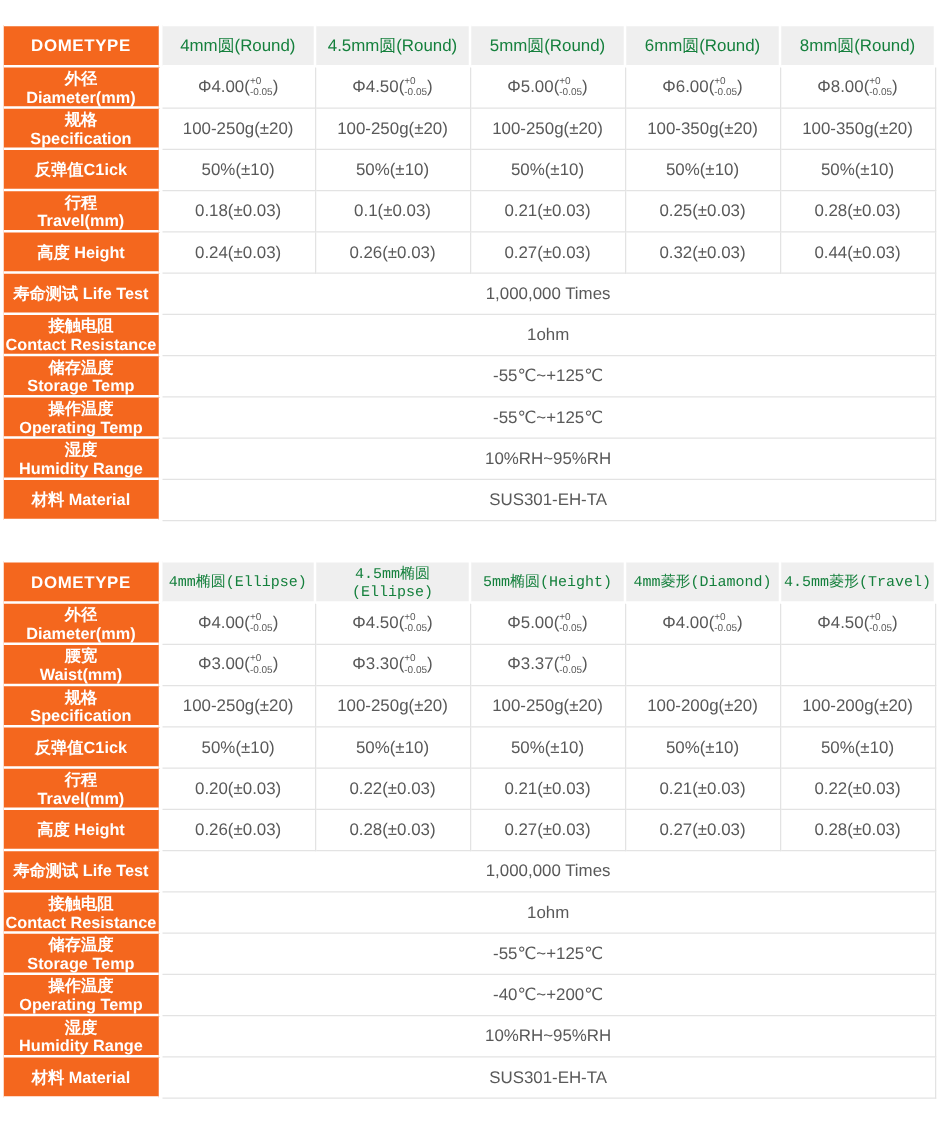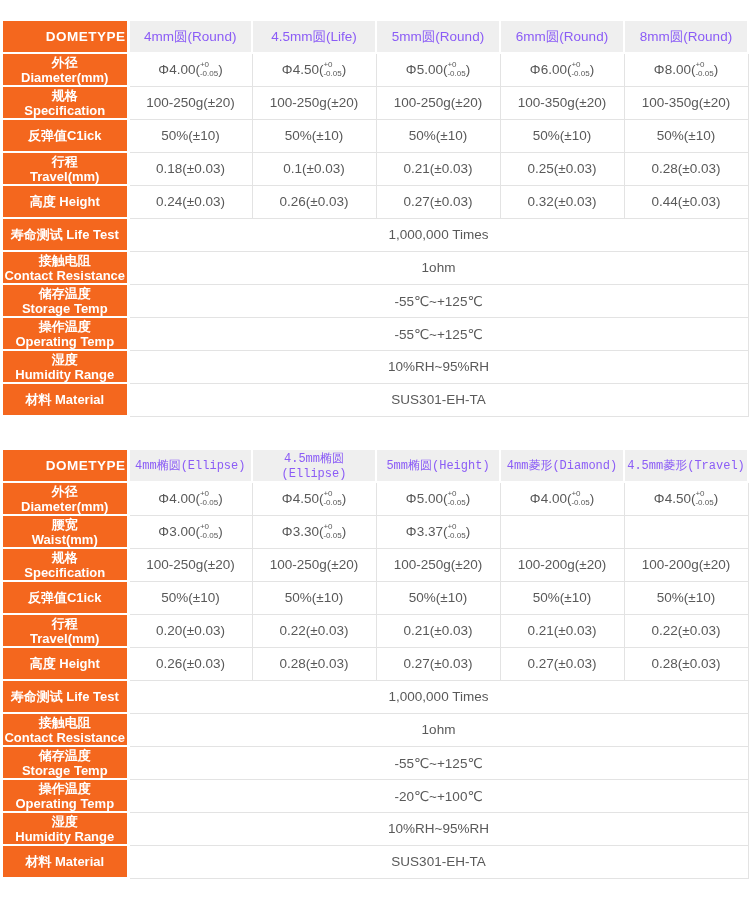--- a/index.html
+++ b/index.html
@@ -26,24 +26,24 @@
     background:var(--accent);
     color:var(--labeltext);
     font-size:13px;font-weight:bold;
     height:31px;
     border-bottom:2px solid #ffffff;
     border-right:3px solid #ffffff;
     border-top:2px solid #ffffff;
     padding:0 1px;
   }
   th.lbl .lbl-line{line-height:15px;}
-  th.corner{font-weight:bold;font-size:13.5px;letter-spacing:0.5px;text-align:right;}
+  th.corner{font-weight:bold;font-size:13.5px;letter-spacing:0.5px;}
   td.colhead{
     background:var(--headbg);
-    color:#8b5cf6;
+    color:#15803d;
     font-size:13.5px;
     height:31px;
     border:2px solid #ffffff;
   }
   #table2 td.colhead{font-size:12px;font-family:Liberation Mono, monospace;}
   td.data{
     background:#ffffff;
     color:var(--datatext);
     font-size:13.5px;
     height:31px;
@@ -66,21 +66,21 @@
       <col style="width:124px">
         <col style="width:124px">
         <col style="width:124px">
         <col style="width:124px">
         <col style="width:124px">
     </colgroup>
     <tbody id="t1body">
         <tr class="hdr-row">
           <th class="lbl corner">DOMETYPE</th>
           <td class="colhead">4mm圆(Round)</td>
-          <td class="colhead">4.5mm圆(Life)</td>
+          <td class="colhead">4.5mm圆(Round)</td>
           <td class="colhead">5mm圆(Round)</td>
           <td class="colhead">6mm圆(Round)</td>
           <td class="colhead">8mm圆(Round)</td>
         </tr>
         <tr class="body-row">
           <th class="lbl">
             <div class="lbl-line">外径</div>
             <div class="lbl-line">Diameter(mm)</div>
           </th>
           <td class="data"><span class="pre">Φ4.00(</span><span class="tol">
@@ -313,21 +313,21 @@
             <div class="lbl-line">储存温度</div>
             <div class="lbl-line">Storage Temp</div>
           </th>
           <td class="data span" colspan="5">-55℃~+125℃</td>
         </tr>
         <tr class="body-row">
           <th class="lbl">
             <div class="lbl-line">操作温度</div>
             <div class="lbl-line">Operating Temp</div>
           </th>
-          <td class="data span" colspan="5">-20℃~+100℃</td>
+          <td class="data span" colspan="5">-40℃~+200℃</td>
         </tr>
         <tr class="body-row">
           <th class="lbl">
             <div class="lbl-line">湿度</div>
             <div class="lbl-line">Humidity Range</div>
           </th>
           <td class="data span" colspan="5">10%RH~95%RH</td>
         </tr>
         <tr class="body-row">
           <th class="lbl">

